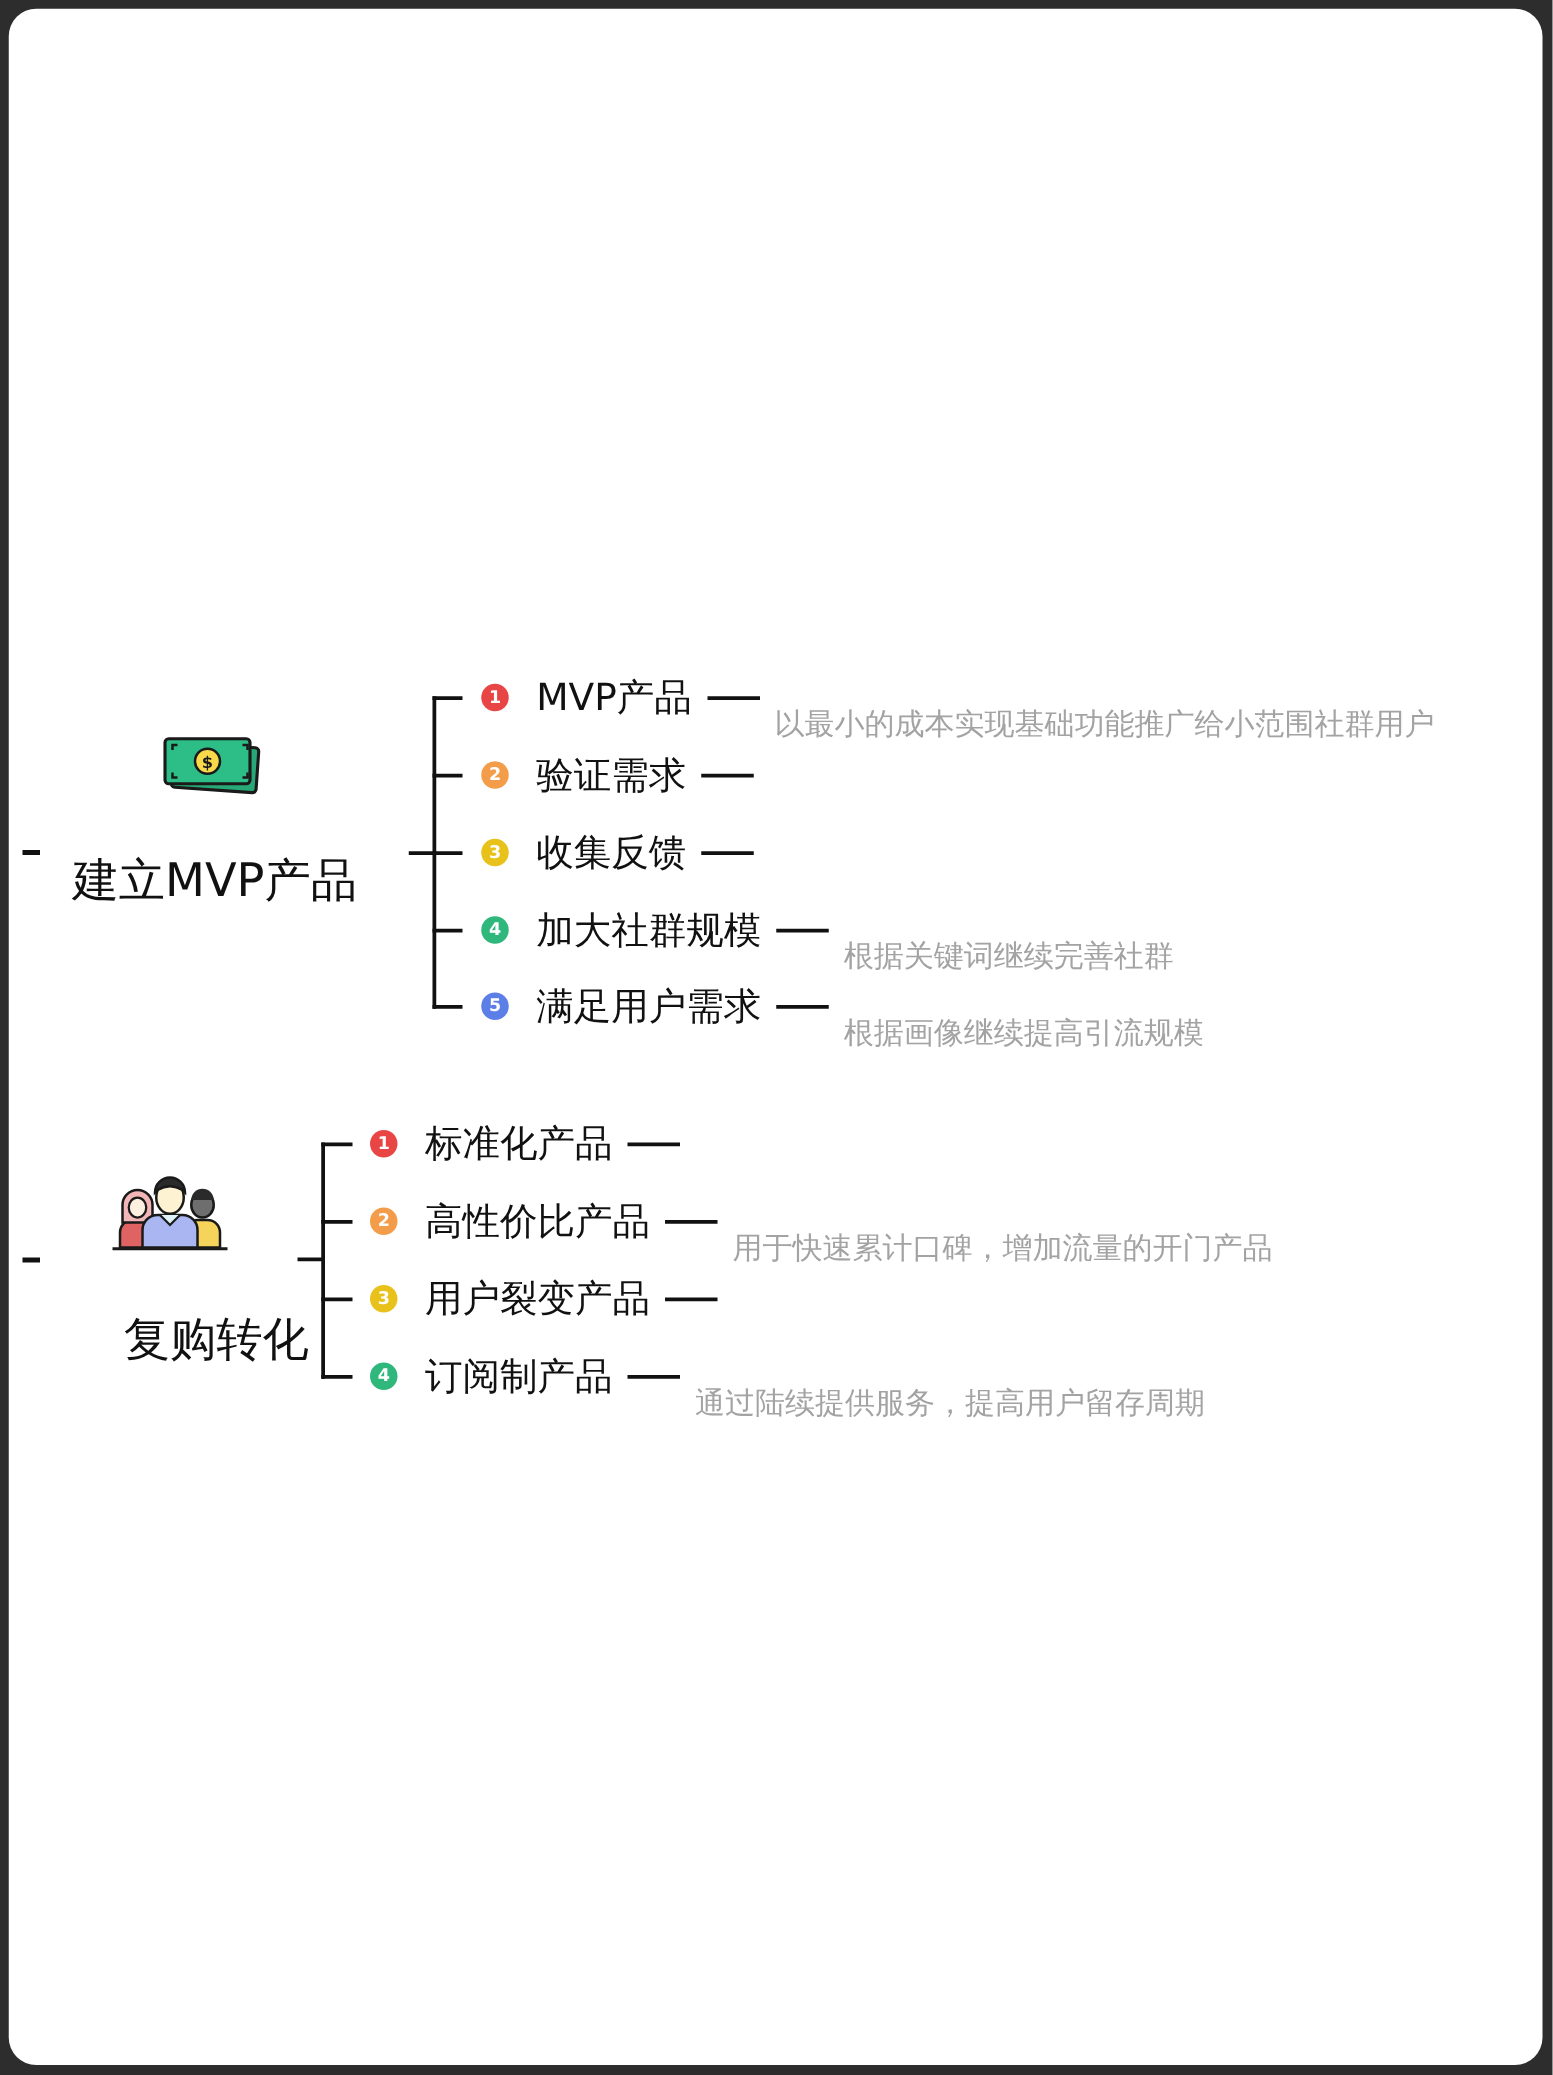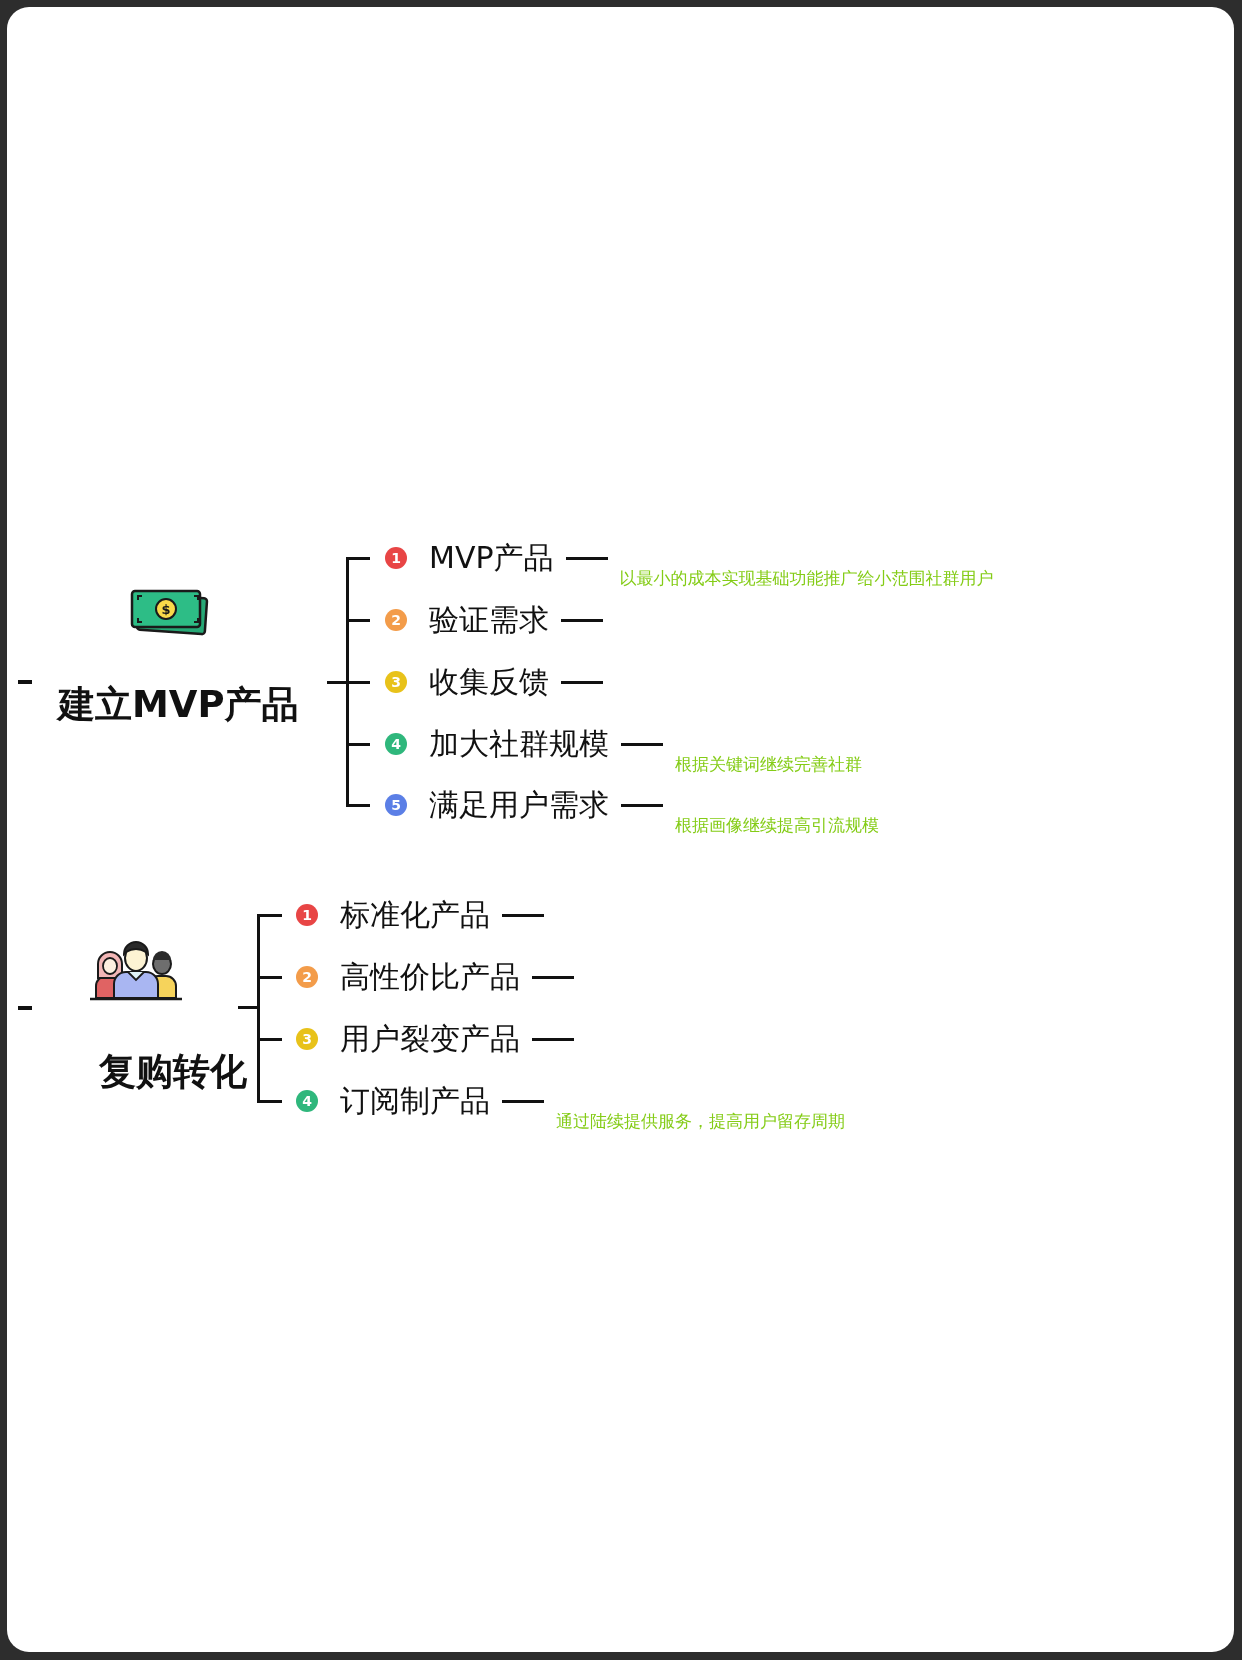--- a/index.html
+++ b/index.html
@@ -9,32 +9,32 @@
     font-family: "DejaVu Sans", "Liberation Sans", sans-serif;
   }
   .frame {
     position: absolute; left: 7px; top: 7px; width: 1227px; height: 1645px;
     background: #ffffff; border-radius: 22px;
   }
   .abs { position: absolute; }
   .line { position: absolute; background: #111; }
   .side-dash { position: absolute; width: 14px; height: 4px; background: #111; }
   .title {
-    position: absolute; font-weight: bold; color: #111; font-size: 37px;
+    position: absolute; font-weight: normal; color: #111; font-size: 37px;
     white-space: nowrap; letter-spacing: 0px;
   }
   .row { position: absolute; display: flex; align-items: center; height: 32px; white-space: nowrap; }
   .badge {
     width: 22px; height: 22px; border-radius: 50%; color: #fff;
     font-size: 14px; font-weight: bold; display: flex; align-items: center; justify-content: center;
     margin-right: 22px; flex: none;
   }
   .label { font-size: 30px; color: #111; }
   .connector { width: 42px; height: 3px; background: #111; margin: 0 12px; flex: none; }
-  .desc { font-size: 17px; color: #84cc16; margin-top: 41px; }
+  .desc { font-size: 24px; color: #a3a3a3; margin-top: 41px; }
 </style>
 </head>
 <body>
 
 <div class="frame"></div>
 
 <div>
   <div class="side-dash" style="left:18px; top:680px;"></div>
 
   <svg class="abs" style="left:130px; top:588px;" width="80" height="48" viewBox="0 0 80 48">
@@ -116,20 +116,21 @@
 
   <div class="row" style="left:296px; top:899px;">
     <span class="badge" style="background:#e84545">1</span>
     <span class="label">标准化产品</span>
     <span class="connector"></span>
   </div>
   <div class="row" style="left:296px; top:961px;">
     <span class="badge" style="background:#f39c4a">2</span>
     <span class="label">高性价比产品</span>
     <span class="connector"></span>
+    <span class="desc">用于快速累计口碑，增加流量的开门产品</span>
   </div>
   <div class="row" style="left:296px; top:1023px;">
     <span class="badge" style="background:#e8c21a">3</span>
     <span class="label">用户裂变产品</span>
     <span class="connector"></span>
   </div>
   <div class="row" style="left:296px; top:1085px;">
     <span class="badge" style="background:#2fb77c">4</span>
     <span class="label">订阅制产品</span>
     <span class="connector"></span>

